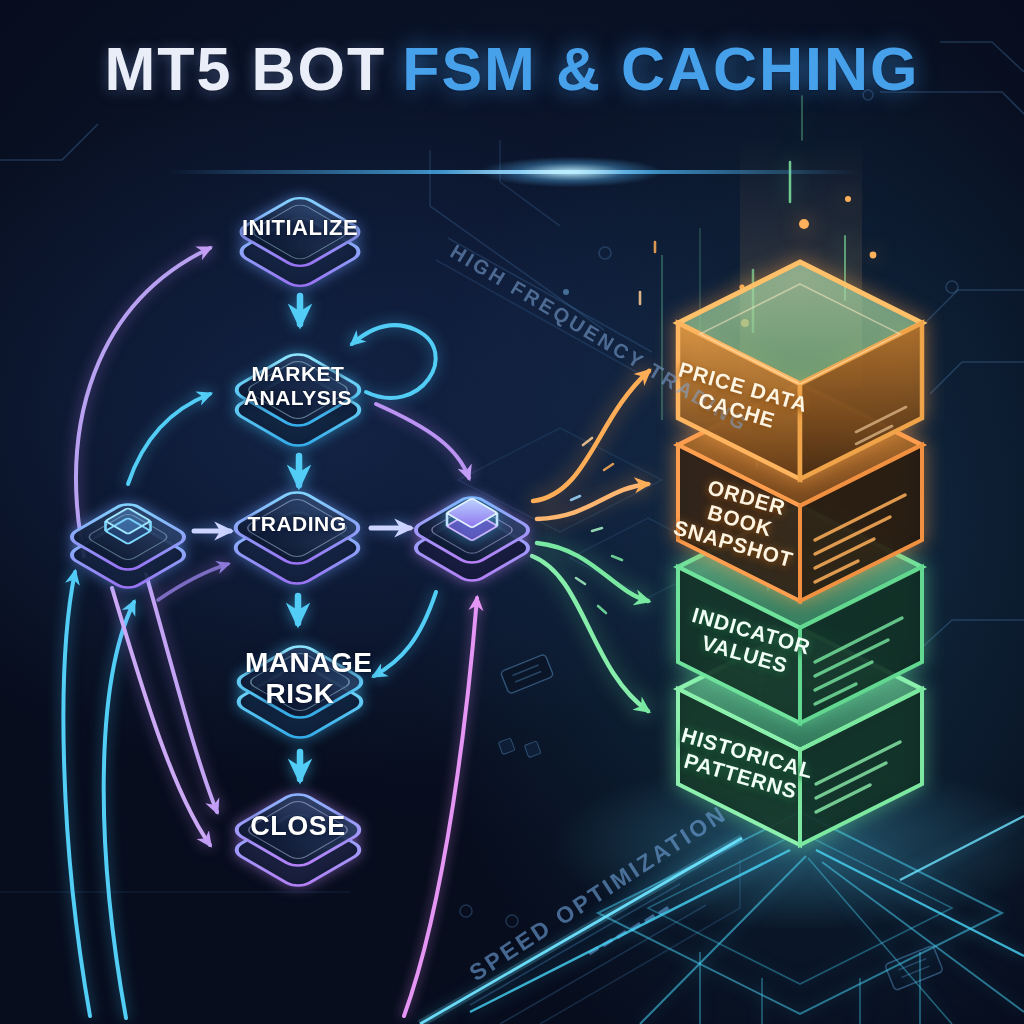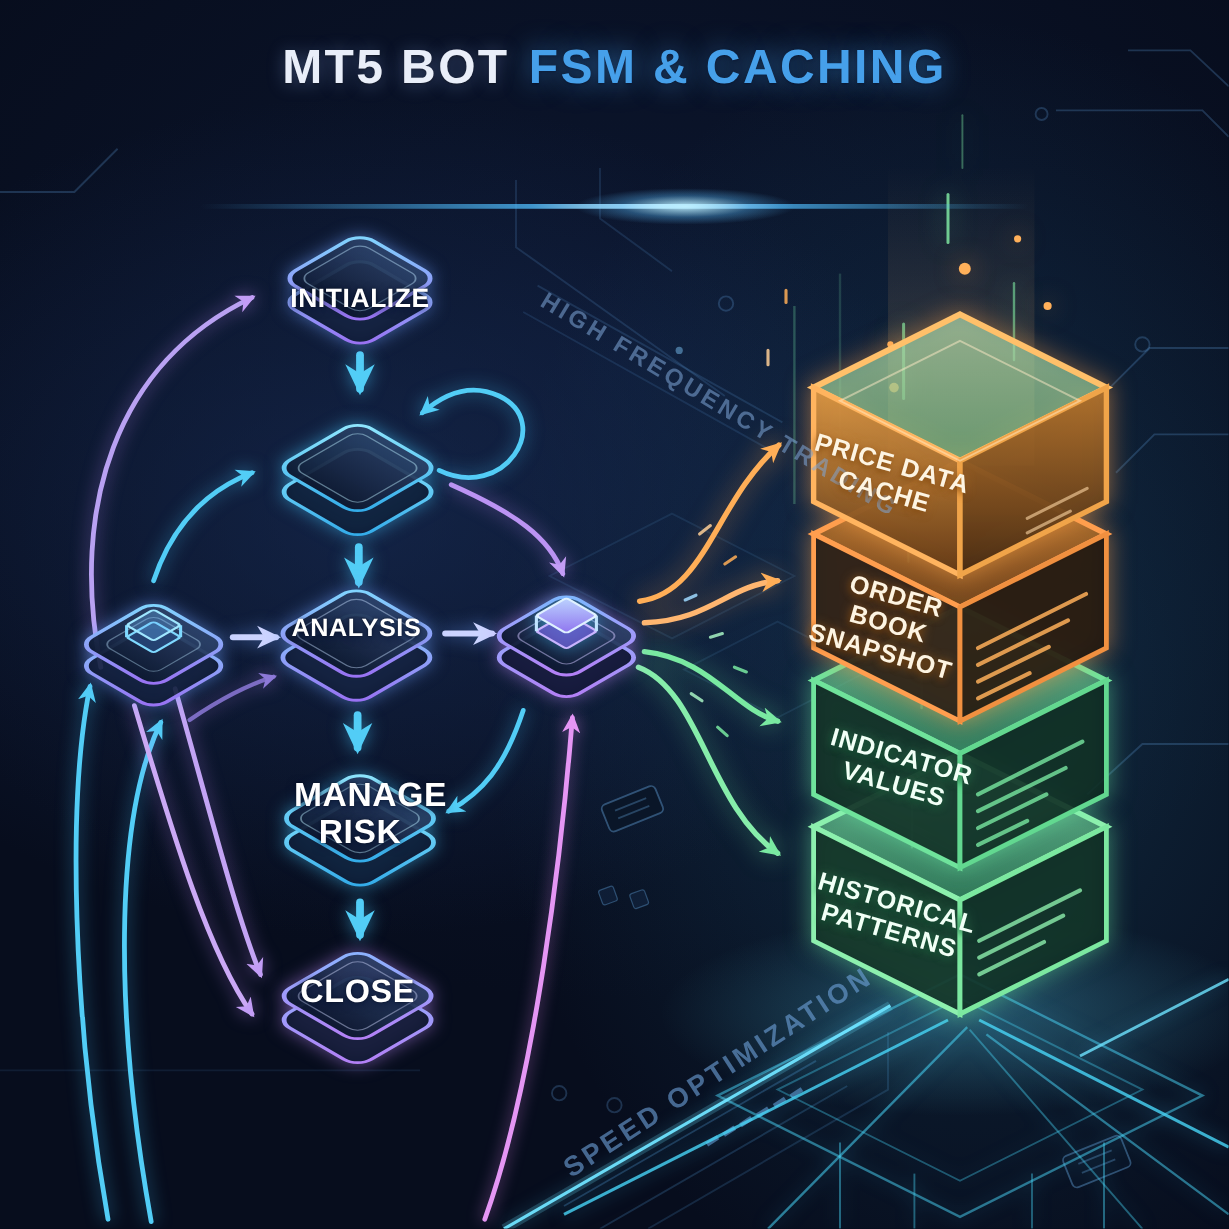--- a/index.html
+++ b/index.html
@@ -6,21 +6,21 @@
   .stage{
     position:relative;width:1024px;height:1024px;overflow:hidden;
     font-family:"Liberation Sans",sans-serif;
     background:
       radial-gradient(ellipse 700px 500px at 30% 42%, rgba(26,48,92,.55), rgba(0,0,0,0) 70%),
       radial-gradient(ellipse 560px 760px at 79% 55%, rgba(34,96,128,.35), rgba(0,0,0,0) 72%),
       radial-gradient(ellipse 900px 700px at 50% 30%, #0c1730, #070d1d 75%);
   }
   svg{position:absolute;left:0;top:0;}
   .title-wrap{position:absolute;left:0;top:34px;width:1024px;text-align:center;white-space:nowrap;}
-  .title-part{font-size:40px;font-weight:800;letter-spacing:2px;display:inline-block;}
+  .title-part{font-size:61px;font-weight:800;letter-spacing:2px;display:inline-block;}
   .t1{color:#e9eef9;text-shadow:0 2px 14px rgba(150,180,255,.35),0 1px 2px rgba(0,0,0,.6);margin-right:16px;}
   .t2{color:#46a0ea;text-shadow:0 0 22px rgba(70,160,240,.6),0 1px 2px rgba(0,0,20,.7);}
   .divider{position:absolute;left:167px;top:170px;width:690px;height:4px;
     background:linear-gradient(90deg,rgba(0,0,0,0),rgba(80,190,255,.75) 40%,#d2f2ff 56%,rgba(80,190,255,.7) 70%,rgba(0,0,0,0));
     border-radius:2px;}
   .flare{position:absolute;left:481px;top:157px;width:180px;height:30px;
     background:radial-gradient(ellipse at center,rgba(190,240,255,.95),rgba(90,190,255,.35) 42%,rgba(0,0,0,0) 72%);}
   .lbl{position:absolute;transform:translate(-50%,-50%);text-align:center;font-weight:bold;
     color:#ffffff;line-height:1.12;letter-spacing:.5px;
     text-shadow:0 2px 8px rgba(0,15,50,.85),0 0 2px rgba(0,0,0,.6);}
@@ -402,22 +402,23 @@
 
   <div class="title-wrap">
     <span class="title-part t1">MT5 BOT</span><span class="title-part t2">FSM &amp; CACHING</span>
   </div>
   <div class="divider"></div>
   <div class="flare"></div>
 
   <div class="bg-lbl hft">HIGH FREQUENCY TRADING</div>
   <div class="bg-lbl speed">SPEED OPTIMIZATION</div>
 
-  <div class="lbl" style="left:300px;top:228px;width:170px;font-size:22px;margin-top:21px;">INITIALIZE</div>
-  <div class="lbl" style="left:297px;top:524px;width:170px;font-size:21px;">ANALYSIS</div>
+  <div class="lbl" style="left:300px;top:228px;width:170px;font-size:22px;">INITIALIZE</div>
+  <div class="lbl" style="left:298px;top:386px;width:132px;font-size:21px;">MARKET ANALYSIS</div>
+  <div class="lbl" style="left:297px;top:524px;width:170px;font-size:21px;">TRADING</div>
   <div class="lbl" style="left:300px;top:678px;width:110px;font-size:28px;">MANAGE RISK</div>
   <div class="lbl" style="left:298px;top:826px;width:170px;font-size:27px;">CLOSE</div>
 
   <div class="cache-lbl warm" style="left:740px;top:399px;width:142px;">PRICE DATA CACHE</div>
   <div class="cache-lbl warm" style="left:740px;top:521px;width:152px;">ORDER BOOK SNAPSHOT</div>
   <div class="cache-lbl cool" style="left:748px;top:643px;width:130px;">INDICATOR VALUES</div>
   <div class="cache-lbl cool" style="left:744px;top:765px;width:142px;">HISTORICAL PATTERNS</div>
 
 </div>
 

